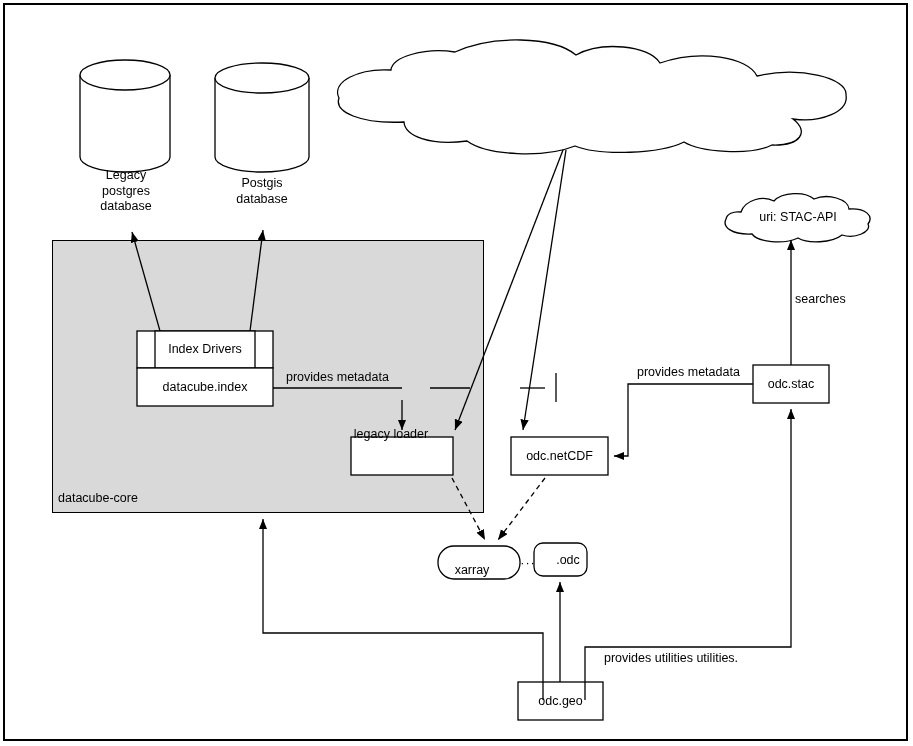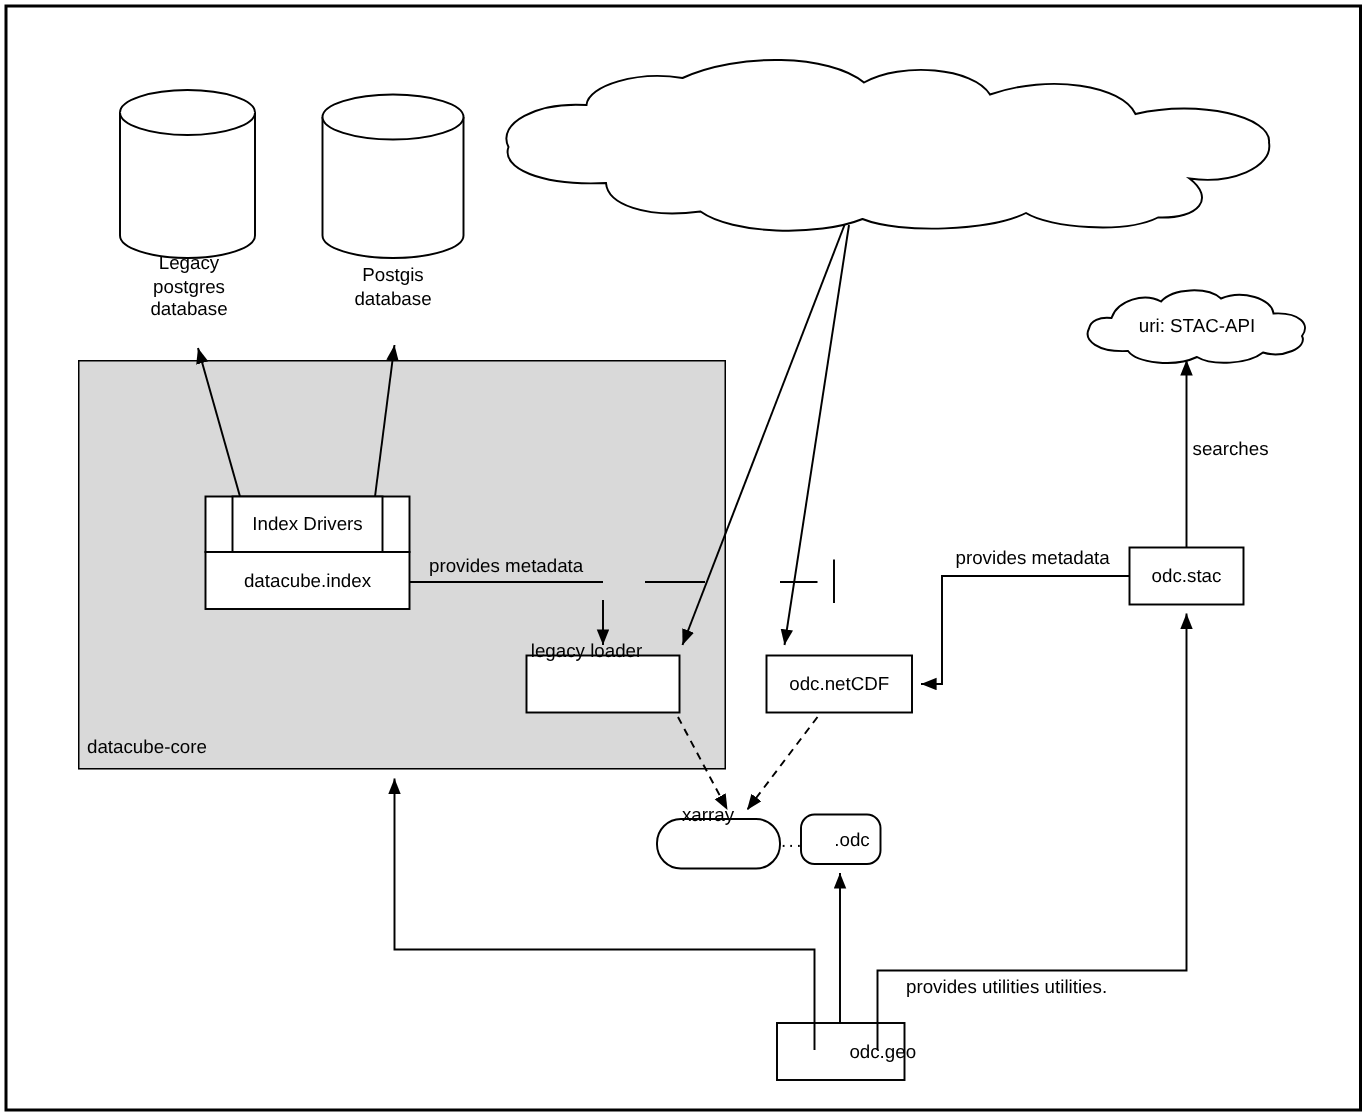--- a/index.html
+++ b/index.html
@@ -174,23 +174,23 @@
   <div class="lbl center" style="left:155px; top:342px; width:100px;">Index Drivers</div>
 
   <div class="lbl center" style="left:137px; top:380px; width:136px;">datacube.index</div>
 
   <div class="lbl center" style="left:351px; top:427px; width:80px;text-align:center;">legacy loader</div>
 
   <div class="lbl center" style="left:511px; top:449px; width:97px;">odc.netCDF</div>
 
   <div class="lbl center" style="left:753px; top:377px; width:76px;">odc.stac</div>
 
-  <div class="lbl center" style="left:518px; top:694px; width:85px;padding-left:28px;">odc.geo</div>
-
-  <div class="lbl center" style="left:438px; top:536px; width:68px;">xarray</div>
+  <div class="lbl center" style="left:518px; top:694px; width:85px;">odc.geo</div>
+
+  <div class="lbl center" style="left:438px; top:563px; width:68px;">xarray</div>
 
   <div class="lbl center" style="left:534px; top:553px; width:68px;">.odc</div>
 
   <div class="lbl center" style="left:518px; top:556px; width:20px; letter-spacing:1px;">···</div>
 
 
   <div class="lbl" style="left:286px; top:370px;">provides metadata</div>
 
   <div class="lbl" style="left:637px; top:365px;">provides metadata</div>
 

